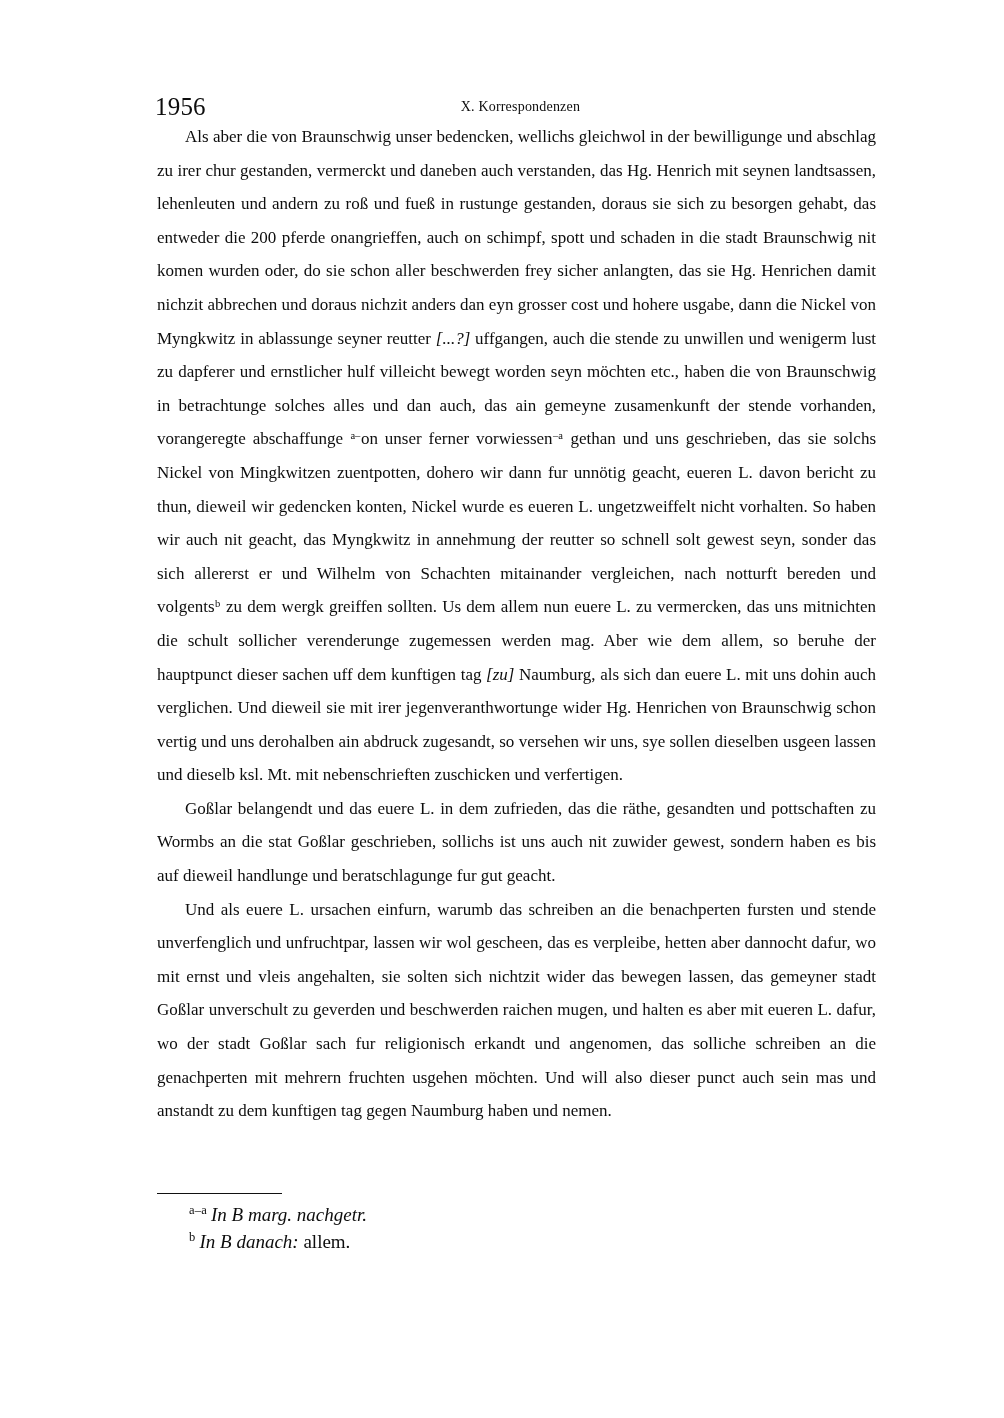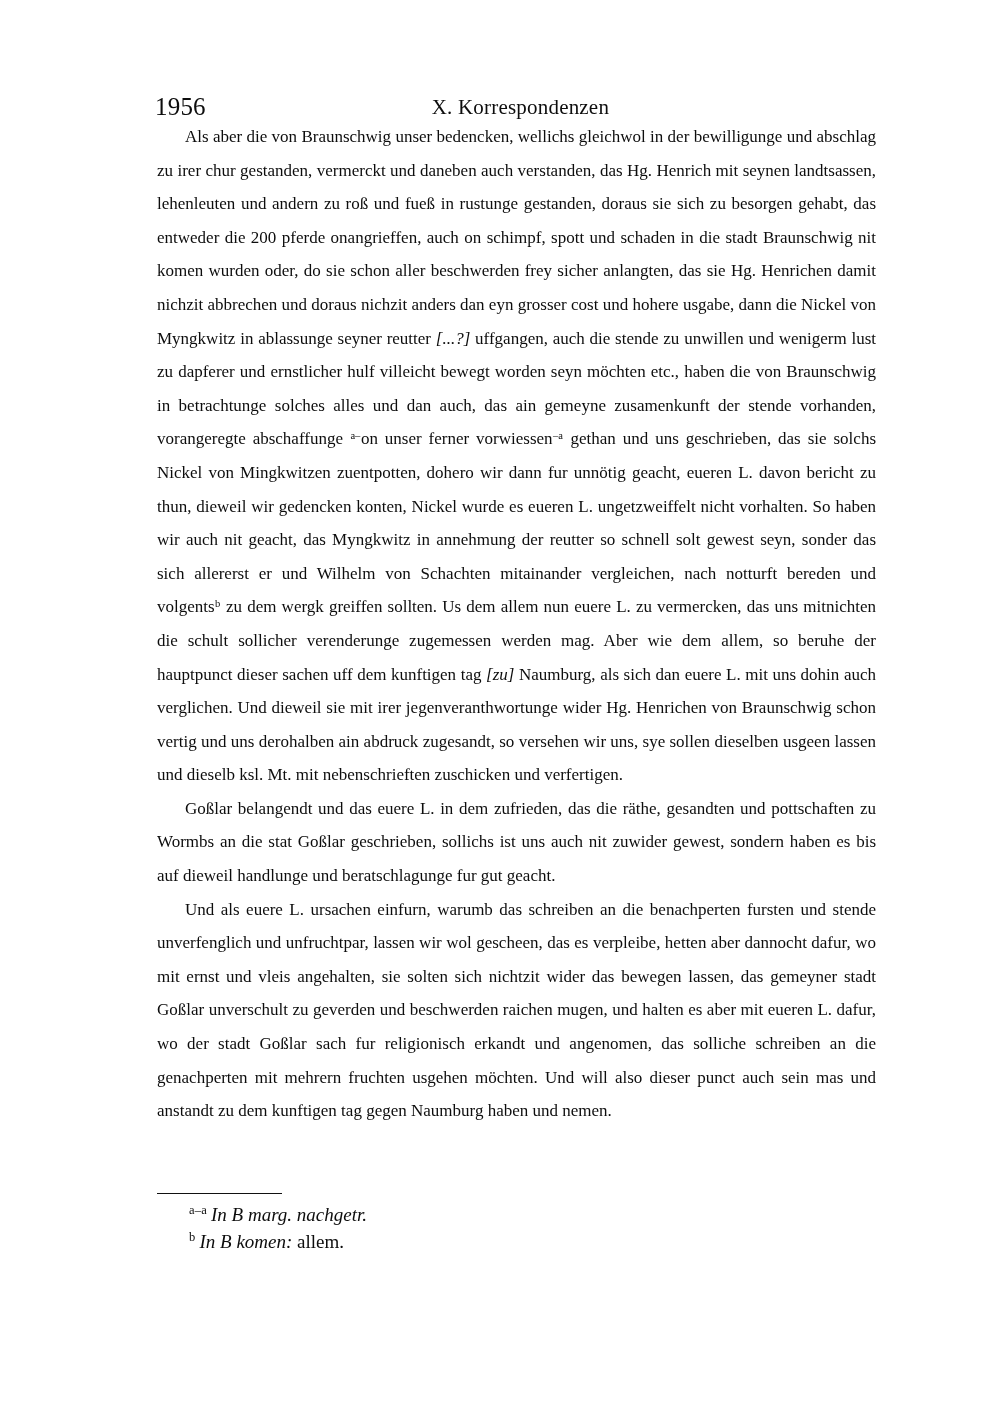--- a/index.html
+++ b/index.html
@@ -34,21 +34,21 @@
     align-items: center;
   }
   .folio {
     font-size: 25px;
     letter-spacing: 0.2px;
     white-space: nowrap;
   }
   .runhead-title {
     flex: 1;
     text-align: center;
-    font-size: 21px;
+    font-size: 14px;
     letter-spacing: 0.2px;
     margin-left: -42px;
     white-space: nowrap;
   }
 
   
   .textblock {
     position: absolute;
     left: 157px;
     top: 120px;
@@ -124,17 +124,17 @@
   <div class="textblock" id="body-text-block">
       <p class="para"><span>Als aber die von Braunschwig unser bedencken, wellichs gleichwol in der bewilligunge und abschlag zu irer chur gestanden, vermerckt und daneben auch verstanden, das Hg. Henrich mit seynen landtsassen, lehenleuten und andern zu roß und fueß in rustunge gestanden, doraus sie sich zu besorgen gehabt, das entweder die 200 pferde onangrieffen, auch on schimpf, spott und schaden in die stadt Braunschwig nit komen wurden oder, do sie schon aller beschwerden frey sicher anlangten, das sie Hg. Henrichen damit nichzit abbrechen und doraus nichzit anders dan eyn grosser cost und hohere usgabe, dann die Nickel von Myngkwitz in ablassunge seyner reutter </span><i>[...?]</i><span> uffgangen, auch die stende zu unwillen und wenigerm lust zu dapferer und ernstlicher hulf villeicht bewegt worden seyn möchten etc., haben die von Braunschwig in betrachtunge solches alles und dan auch, das ain gemeyne zusamenkunft der stende vorhanden, vorangeregte abschaffunge </span><sup class="note">a–</sup><span>on unser ferner vorwiessen</span><sup class="note">–a</sup><span> gethan und uns geschrieben, das sie solchs Nickel von Mingkwitzen zuentpotten, dohero wir dann fur unnötig geacht, eueren L. davon bericht zu thun, dieweil wir gedencken konten, Nickel wurde es eueren L. ungetzweiffelt nicht vorhalten. So haben wir auch nit geacht, das Myngkwitz in annehmung der reutter so schnell solt gewest seyn, sonder das sich allererst er und Wilhelm von Schachten mitainander vergleichen, nach notturft bereden und volgents</span><sup class="note">b</sup><span> zu dem wergk greiffen sollten. Us dem allem nun euere L. zu vermercken, das uns mitnichten die schult sollicher verenderunge zugemessen werden mag. Aber wie dem allem, so beruhe der hauptpunct dieser sachen uff dem kunftigen tag </span><i>[zu]</i><span> Naumburg, als sich dan euere L. mit uns dohin auch verglichen. Und dieweil sie mit irer jegenveranthwortunge wider Hg. Henrichen von Braunschwig schon vertig und uns derohalben ain abdruck zugesandt, so versehen wir uns, sye sollen dieselben usgeen lassen und dieselb ksl. Mt. mit nebenschrieften zuschicken und verfertigen.</span></p>
       <p class="para"><span>Goßlar belangendt und das euere L. in dem zufrieden, das die räthe, gesandten und pottschaften zu Wormbs an die stat Goßlar geschrieben, sollichs ist uns auch nit zuwider gewest, sondern haben es bis auf dieweil handlunge und beratschlagunge fur gut geacht.</span></p>
       <p class="para"><span>Und als euere L. ursachen einfurn, warumb das schreiben an die benachperten fursten und stende unverfenglich und unfruchtpar, lassen wir wol gescheen, das es verpleibe, hetten aber dannocht dafur, wo mit ernst und vleis angehalten, sie solten sich nichtzit wider das bewegen lassen, das gemeyner stadt Goßlar unverschult zu geverden und beschwerden raichen mugen, und halten es aber mit eueren L. dafur, wo der stadt Goßlar sach fur religionisch erkandt und angenomen, das solliche schreiben an die genachperten mit mehrern fruchten usgehen möchten. Und will also dieser punct auch sein mas und anstandt zu dem kunftigen tag gegen Naumburg haben und nemen.</span></p>
     </div>
 
   <div class="apparatus">
     <div class="app-rule"></div>
     <div id="apparatus-list">
         <div class="app-line"><span class="sig">a–a</span><span class="app-text">In B marg.  nachgetr.</span></div>
-        <div class="app-line"><span class="sig">b</span><span class="app-text">In B komen:</span><span class="app-roman"> allem.</span></div>
+        <div class="app-line"><span class="sig">b</span><span class="app-text">In B danach:</span><span class="app-roman"> allem.</span></div>
       </div>
   </div>
 
 </div>
 
 </body></html>

